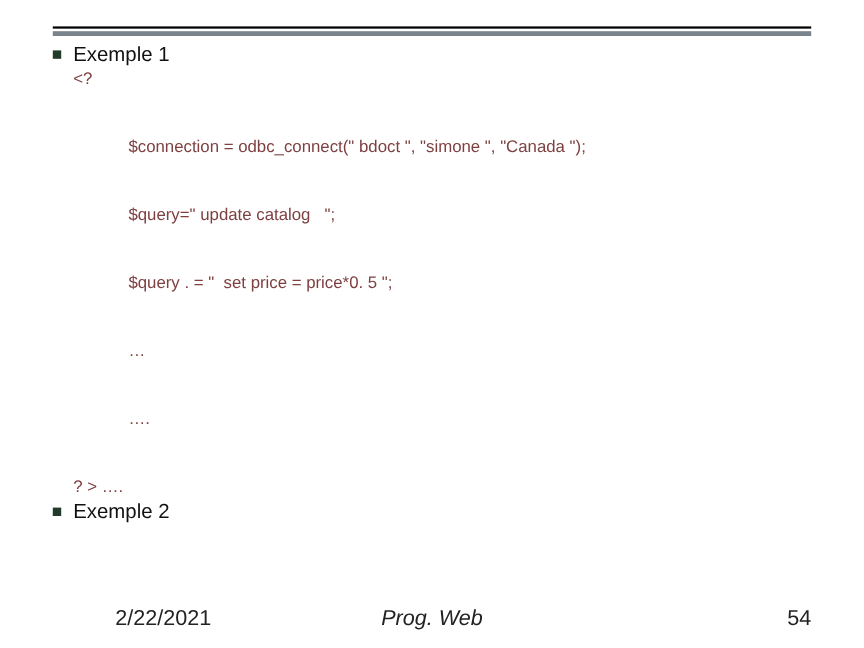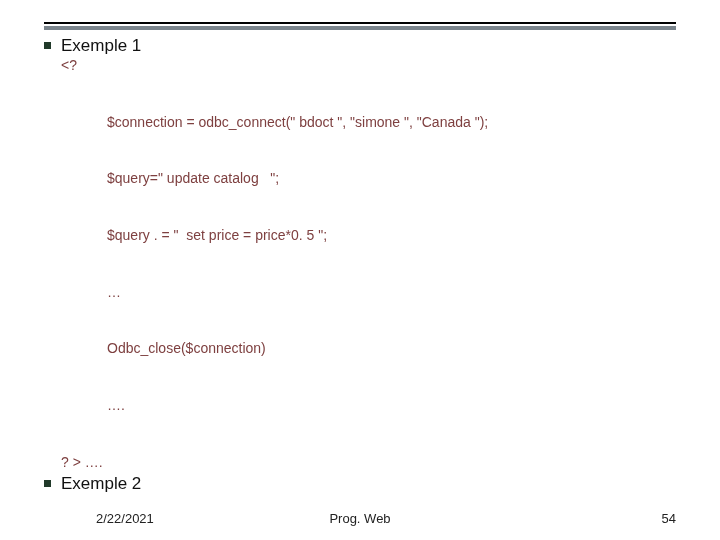--- a/index.html
+++ b/index.html
@@ -74,27 +74,28 @@
 
   .footer {
     position: absolute;
     left: 0;
     right: 0;
     bottom: 14px;
     display: flex;
     justify-content: space-between;
     align-items: center;
     padding: 0 44px 0 96px;
-    font-size: 13px;
+    font-size: 18px;
     color: #222;
   }
   .footer .center {
     position: absolute;
     left: 50%;
     transform: translateX(-50%);
+    font-style: italic;
   }
 </style>
 </head>
 <body>
 
 <div class="slide">
   <div class="rule-block">
     <div class="rule-top"></div>
     <div class="rule-gap"></div>
     <div class="rule-bottom"></div>
@@ -104,21 +105,20 @@
     <div class="bullet-sq"></div>
     <div class="heading">Exemple 1</div>
   </div>
   <div class="code-wrap">
     <div class="code-open">&lt;?</div>
     <div class="code-body">
       <div>$connection = odbc_connect(" bdoct ", "simone ", "Canada ");</div>
       <div>$query=" update catalog   ";</div>
       <div>$query . = "  set price = price*0. 5 ";</div>
       <div>…</div>
-      <div>Odbc_close($connection)</div>
       <div>….</div>
     </div>
     <div class="code-close-line">? &gt; ….</div>
   </div>
 
   <div class="item">
     <div class="bullet-sq"></div>
     <div class="heading">Exemple 2</div>
   </div>
 

